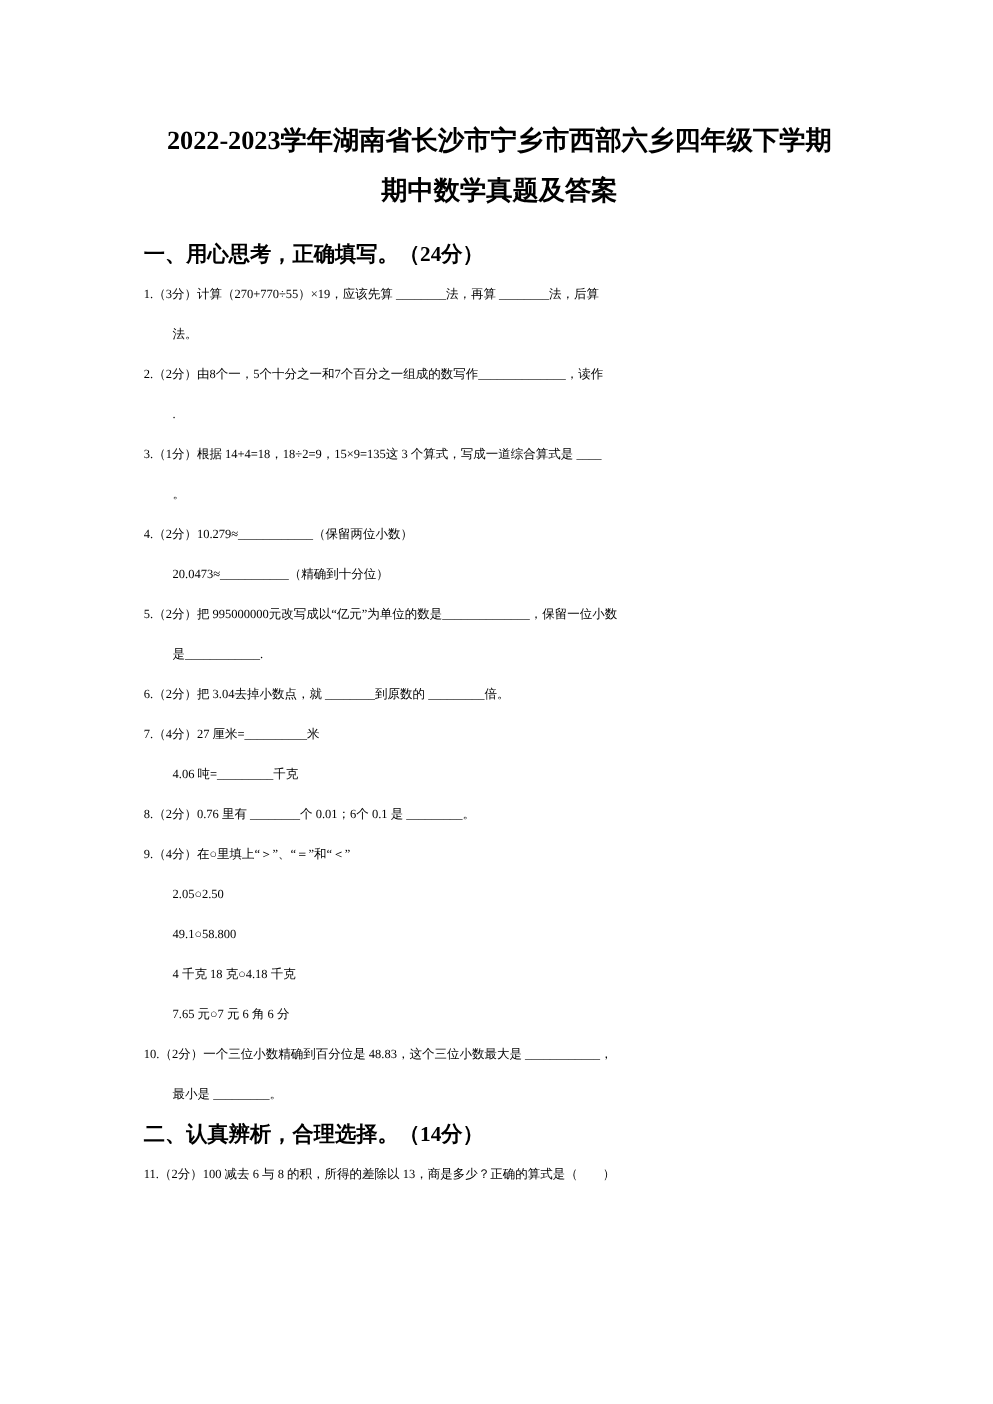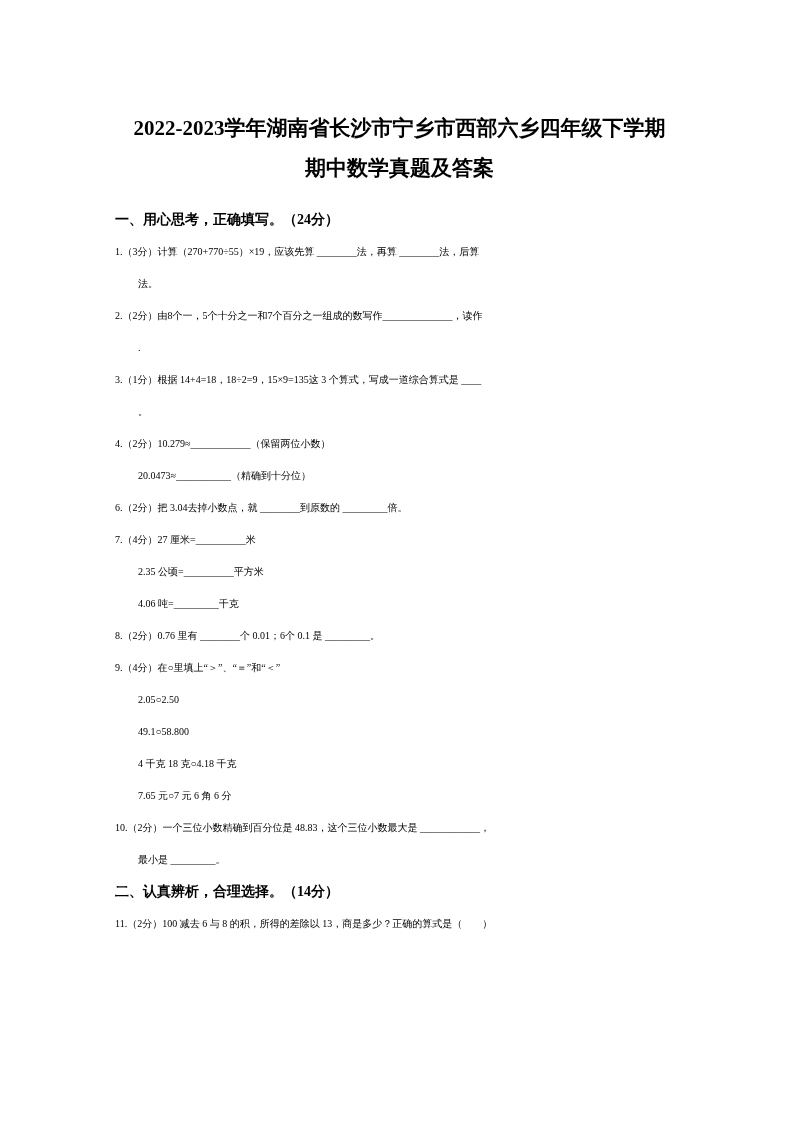--- a/index.html
+++ b/index.html
@@ -14,29 +14,29 @@
     color: #000000;
   }
   .page {
     box-sizing: border-box;
     width: 794px;
     min-height: 1123px;
     padding: 92px 110px 40px 115px;
     background: #ffffff;
   }
   .title {
-    margin: 16px 0 16px 0;
+    margin: 0 0 16px 0;
     font-size: 21px;
     font-weight: bold;
     text-align: center;
     line-height: 40px;
   }
   .section-heading {
     font-weight: bold;
-    font-size: 14px;
+    font-size: 17px;
     line-height: 32px;
     white-space: pre-wrap;
   }
   .question {
     margin: 0;
   }
   .line {
     font-size: 10px;
     line-height: 32px;
     white-space: pre-wrap;
@@ -70,28 +70,31 @@
   <div class="question">
     <div class="line">3.（1分）根据 14+4=18，18÷2=9，15×9=135这 3 个算式，写成一道综合算式是 ____</div>
     <div class="line indent">。</div>
   </div>
 
   <div class="question">
     <div class="line">4.（2分）10.279≈____________（保留两位小数）</div>
     <div class="line indent">20.0473≈___________（精确到十分位）</div>
   </div>
 
+  <div class="question">
+    <div class="line">5.（2分）把 995000000元改写成以“亿元”为单位的数是______________，保留一位小数</div>
+    <div class="line indent">是____________.</div>
+  </div>
 
   <div class="question">
     <div class="line">6.（2分）把 3.04去掉小数点，就 ________到原数的 _________倍。</div>
   </div>
 
   <div class="question">
     <div class="line">7.（4分）27 厘米=__________米</div>
-    <div class="line indent">2.35 公顷=__________平方米</div>
     <div class="line indent">4.06 吨=_________千克</div>
   </div>
 
   <div class="question">
     <div class="line">8.（2分）0.76 里有 ________个 0.01；6个 0.1 是 _________。</div>
   </div>
 
   <div class="question">
     <div class="line">9.（4分）在○里填上“＞”、“＝”和“＜”</div>
     <div class="line indent">2.05○2.50</div>

